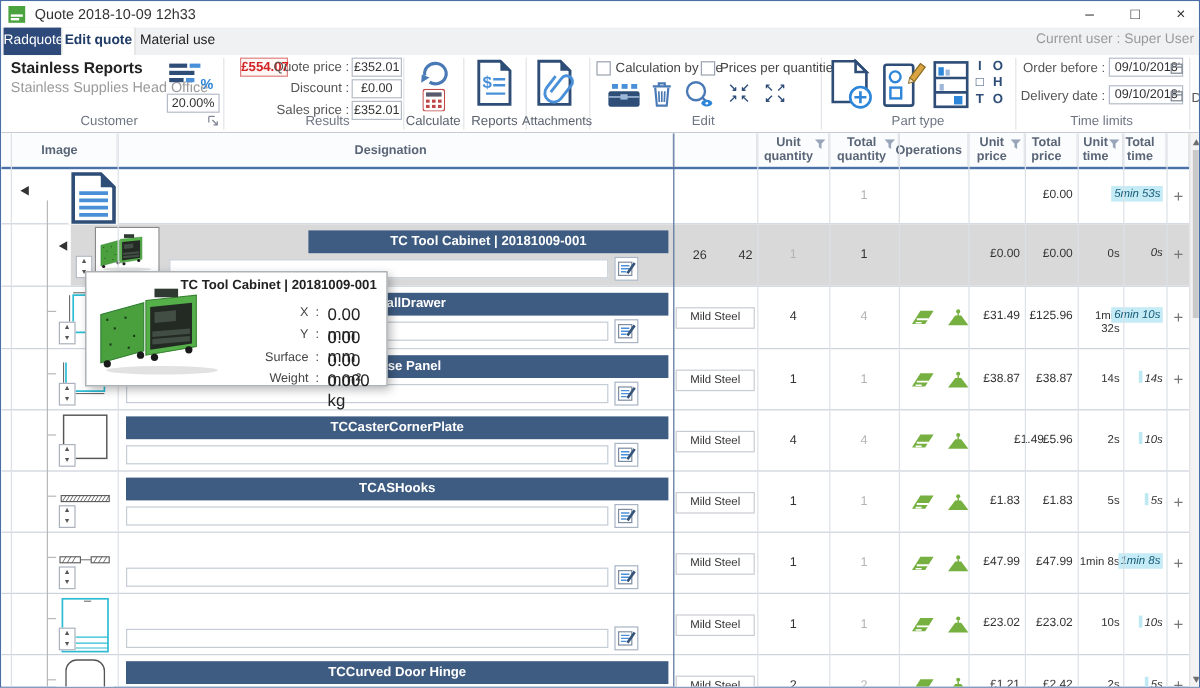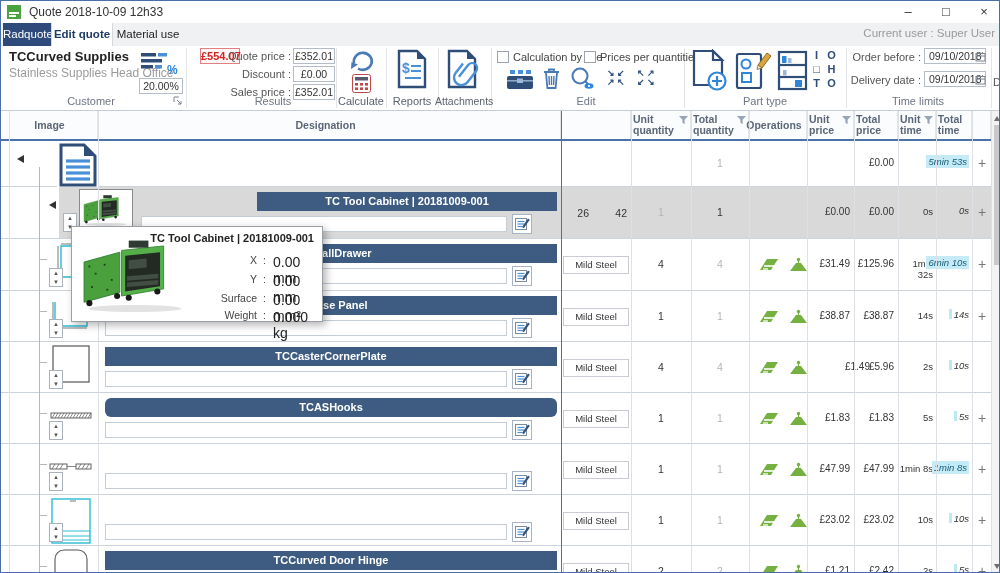--- a/index.html
+++ b/index.html
@@ -32,21 +32,21 @@
   .redbox { position:absolute; left:199px; top:2px; width:40px; height:16px; border:1px solid #e08080; background:#fff6f6; color:#d22424; font-weight:bold; font-size:11px; text-align:center; line-height:14px; }
   .bigbtn-label { position:absolute; top:49px; font-size:11px; color:#5b626e; text-align:center; }
   .cb { position:absolute; width:12px; height:12px; border:1px solid #9aa2ae; background:#fff; }
   .cb-label { position:absolute; font-size:11px; color:#444; }
   .profile-grid { position:absolute; left:808px; top:3px; width:34px; display:grid; grid-template-columns:15px 15px; row-gap:1px; font-size:11px; font-weight:bold; color:#2e4d77; text-align:center; line-height:13px; }
   .more-group { position:absolute; left:992px; top:30px; font-size:11px; color:#555; }
 
   
   .grid { position:absolute; left:0; top:110px; width:1000px; height:463px; background:#fff; overflow:hidden; }
   .ghead { position:absolute; left:0; top:0; width:990px; height:30px; background:#fbfcfd; border-bottom:2px solid #4a72a8; }
-  .hcell { position:absolute; top:0; height:28px; display:flex; align-items:center; justify-content:center; font-size:10.5px; font-weight:bold; color:#5a6678; line-height:11px; }
+  .hcell { position:absolute; top:0; height:28px; display:flex; align-items:center; justify-content:center; text-align:center; font-size:10.5px; font-weight:bold; color:#5a6678; line-height:11px; }
   .hfunnel { position:absolute; right:2px; top:5px; }
   .gbody { position:absolute; left:0; top:30px; width:990px; height:433px; }
   .grow { position:absolute; left:0; width:990px; border-bottom:1px solid #ccd3dd; }
   .selbg { position:absolute; left:58px; top:0; bottom:0; width:932px; background:#d9d9d9; }
   .vline { position:absolute; top:0; width:1px; height:463px; background:#dde1e6; z-index:3; }
   .vline-dark { background:#55719b; }
   .banner { position:absolute; height:19px; background:#3e5c82; color:#fff; font-size:11px; font-weight:bold; text-align:center; line-height:19px; overflow:hidden; white-space:nowrap; z-index:2; }
   .desinput { position:absolute; height:16px; border:1px solid #c4ccd6; background:#fff; font-size:10px; padding:0 3px; z-index:2; font-family:"Liberation Sans",sans-serif; }
   .notebtn { position:absolute; width:20px; height:20px; background:#fff; border:1px solid #a8b4c4; display:flex; align-items:center; justify-content:center; z-index:2; }
   .matbox { position:absolute; left:562px; width:66px; height:18px; border:1px solid #c8ccd2; background:#fff; font-size:9.5px; color:#333; text-align:center; line-height:16px; z-index:2; overflow:hidden; }
@@ -109,21 +109,21 @@
 
     <div class="vsep" style="left:185px"></div>
       <div class="vsep" style="left:335px"></div>
     <div class="vsep" style="left:385px"></div>
       <div class="vsep" style="left:437px"></div>
     <div class="vsep" style="left:490px"></div>
       <div class="vsep" style="left:683px"></div>
     <div class="vsep" style="left:845px"></div>
       <div class="vsep" style="left:990px"></div>
 
-    <div style="position:absolute;left:8px;top:3px;font-size:13px;font-weight:bold;color:#222">TCCurved Supplies</div>
+    <div style="position:absolute;left:8px;top:3px;font-size:13px;font-weight:bold;color:#222">Stainless Reports</div>
     <div style="position:absolute;left:8px;top:20px;font-size:12px;color:#9a9a9a">Stainless Supplies Head Office</div>
     <span class="icon" style="position:absolute;left:138px;top:4px">
       <svg width="40" height="26">
           <g fill="#2e4d77">
             <rect x="2" y="3" width="15" height="3.5"></rect>
             <rect x="2" y="9" width="21" height="3.5"></rect>
             <rect x="2" y="15" width="12" height="3.5"></rect>
           </g>
           <g fill="#4a90d9">
             <rect x="19" y="3" width="9" height="3.5"></rect>
@@ -560,21 +560,21 @@
                 <line x1="33" y1="22" x2="36" y2="17"></line>
                 <line x1="36" y1="22" x2="39" y2="17"></line>
                 <line x1="39" y1="22" x2="42" y2="17"></line>
               </g>
             </svg>
           </div>
           <div class="spinner" style="left: 48px; top: 28px;">
             <div>▲</div>
             <div>▼</div>
           </div>
-          <div class="banner" style="left: 104px; top: 5px; width: 452px; border-radius: 6px;">TCASHooks</div>
+          <div class="banner" style="left: 104px; top: 5px; width: 452px;">TCASHooks</div>
           <input class="desinput" style="left: 104px; width: 402px; top: 29px;">
           <div class="notebtn" style="left: 511px; top: 27px;">
             <svg width="15" height="14" viewBox="0 0 15 14">
               <rect x="0.5" y="1.5" width="11" height="11" fill="#fff" stroke="#7e8ca0"></rect>
               <g stroke="#4a90d9" stroke-width="1.2">
                 <line x1="2.5" y1="4.5" x2="9.5" y2="4.5"></line>
                 <line x1="2.5" y1="7" x2="9.5" y2="7"></line>
                 <line x1="2.5" y1="9.5" x2="7" y2="9.5"></line>
               </g>
               <path d="M7,10 L13,1.5 l1.8,1.3 L8.8,11.3 z" fill="#35547a"></path>

